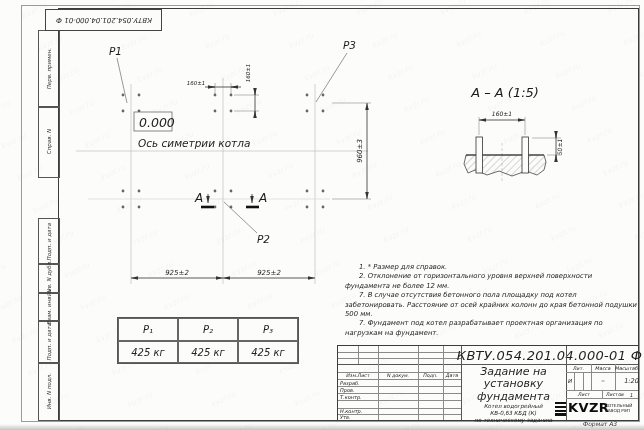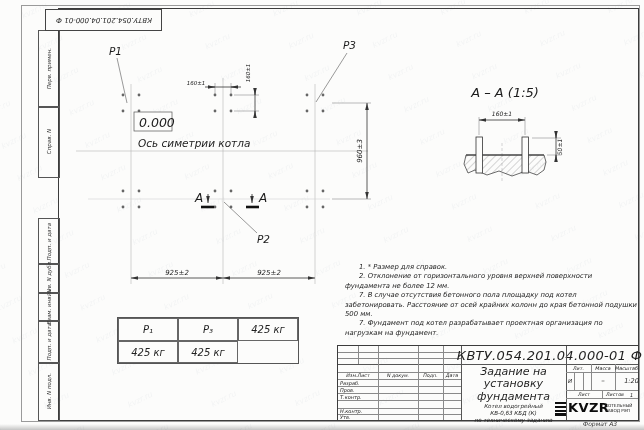--- a/index.html
+++ b/index.html
@@ -210,20 +210,21 @@
 
   <div class="abs" id="notes">
     <p>1. * Размер для справок.</p>
     <p>2. Отклонение от горизонтального уровня верхней поверхности фундамента не более 12 мм.</p>
     <p>7. В случае отсутствия бетонного пола площадку под котел забетонировать. Расстояние от осей крайних колонн до края бетонной подушки 500 мм.</p>
     <p>7. Фундамент под котел разрабатывает проектная организация по нагрузкам на фундамент.</p>
   </div>
 
   <div class="abs" id="ptable">
     <div>P₁</div>
+    <div>P₂</div>
     <div>P₃</div>
     <div>425 кг</div>
     <div>425 кг</div>
     <div>425 кг</div>
   </div>
 
   <div class="abs" id="tb">
 
     <div class="ln" style="left:0;top:18px;width:300px;height:1px;"></div>
     <div class="lnl" style="left:20px;top:0;width:1px;height:18px;"></div>

